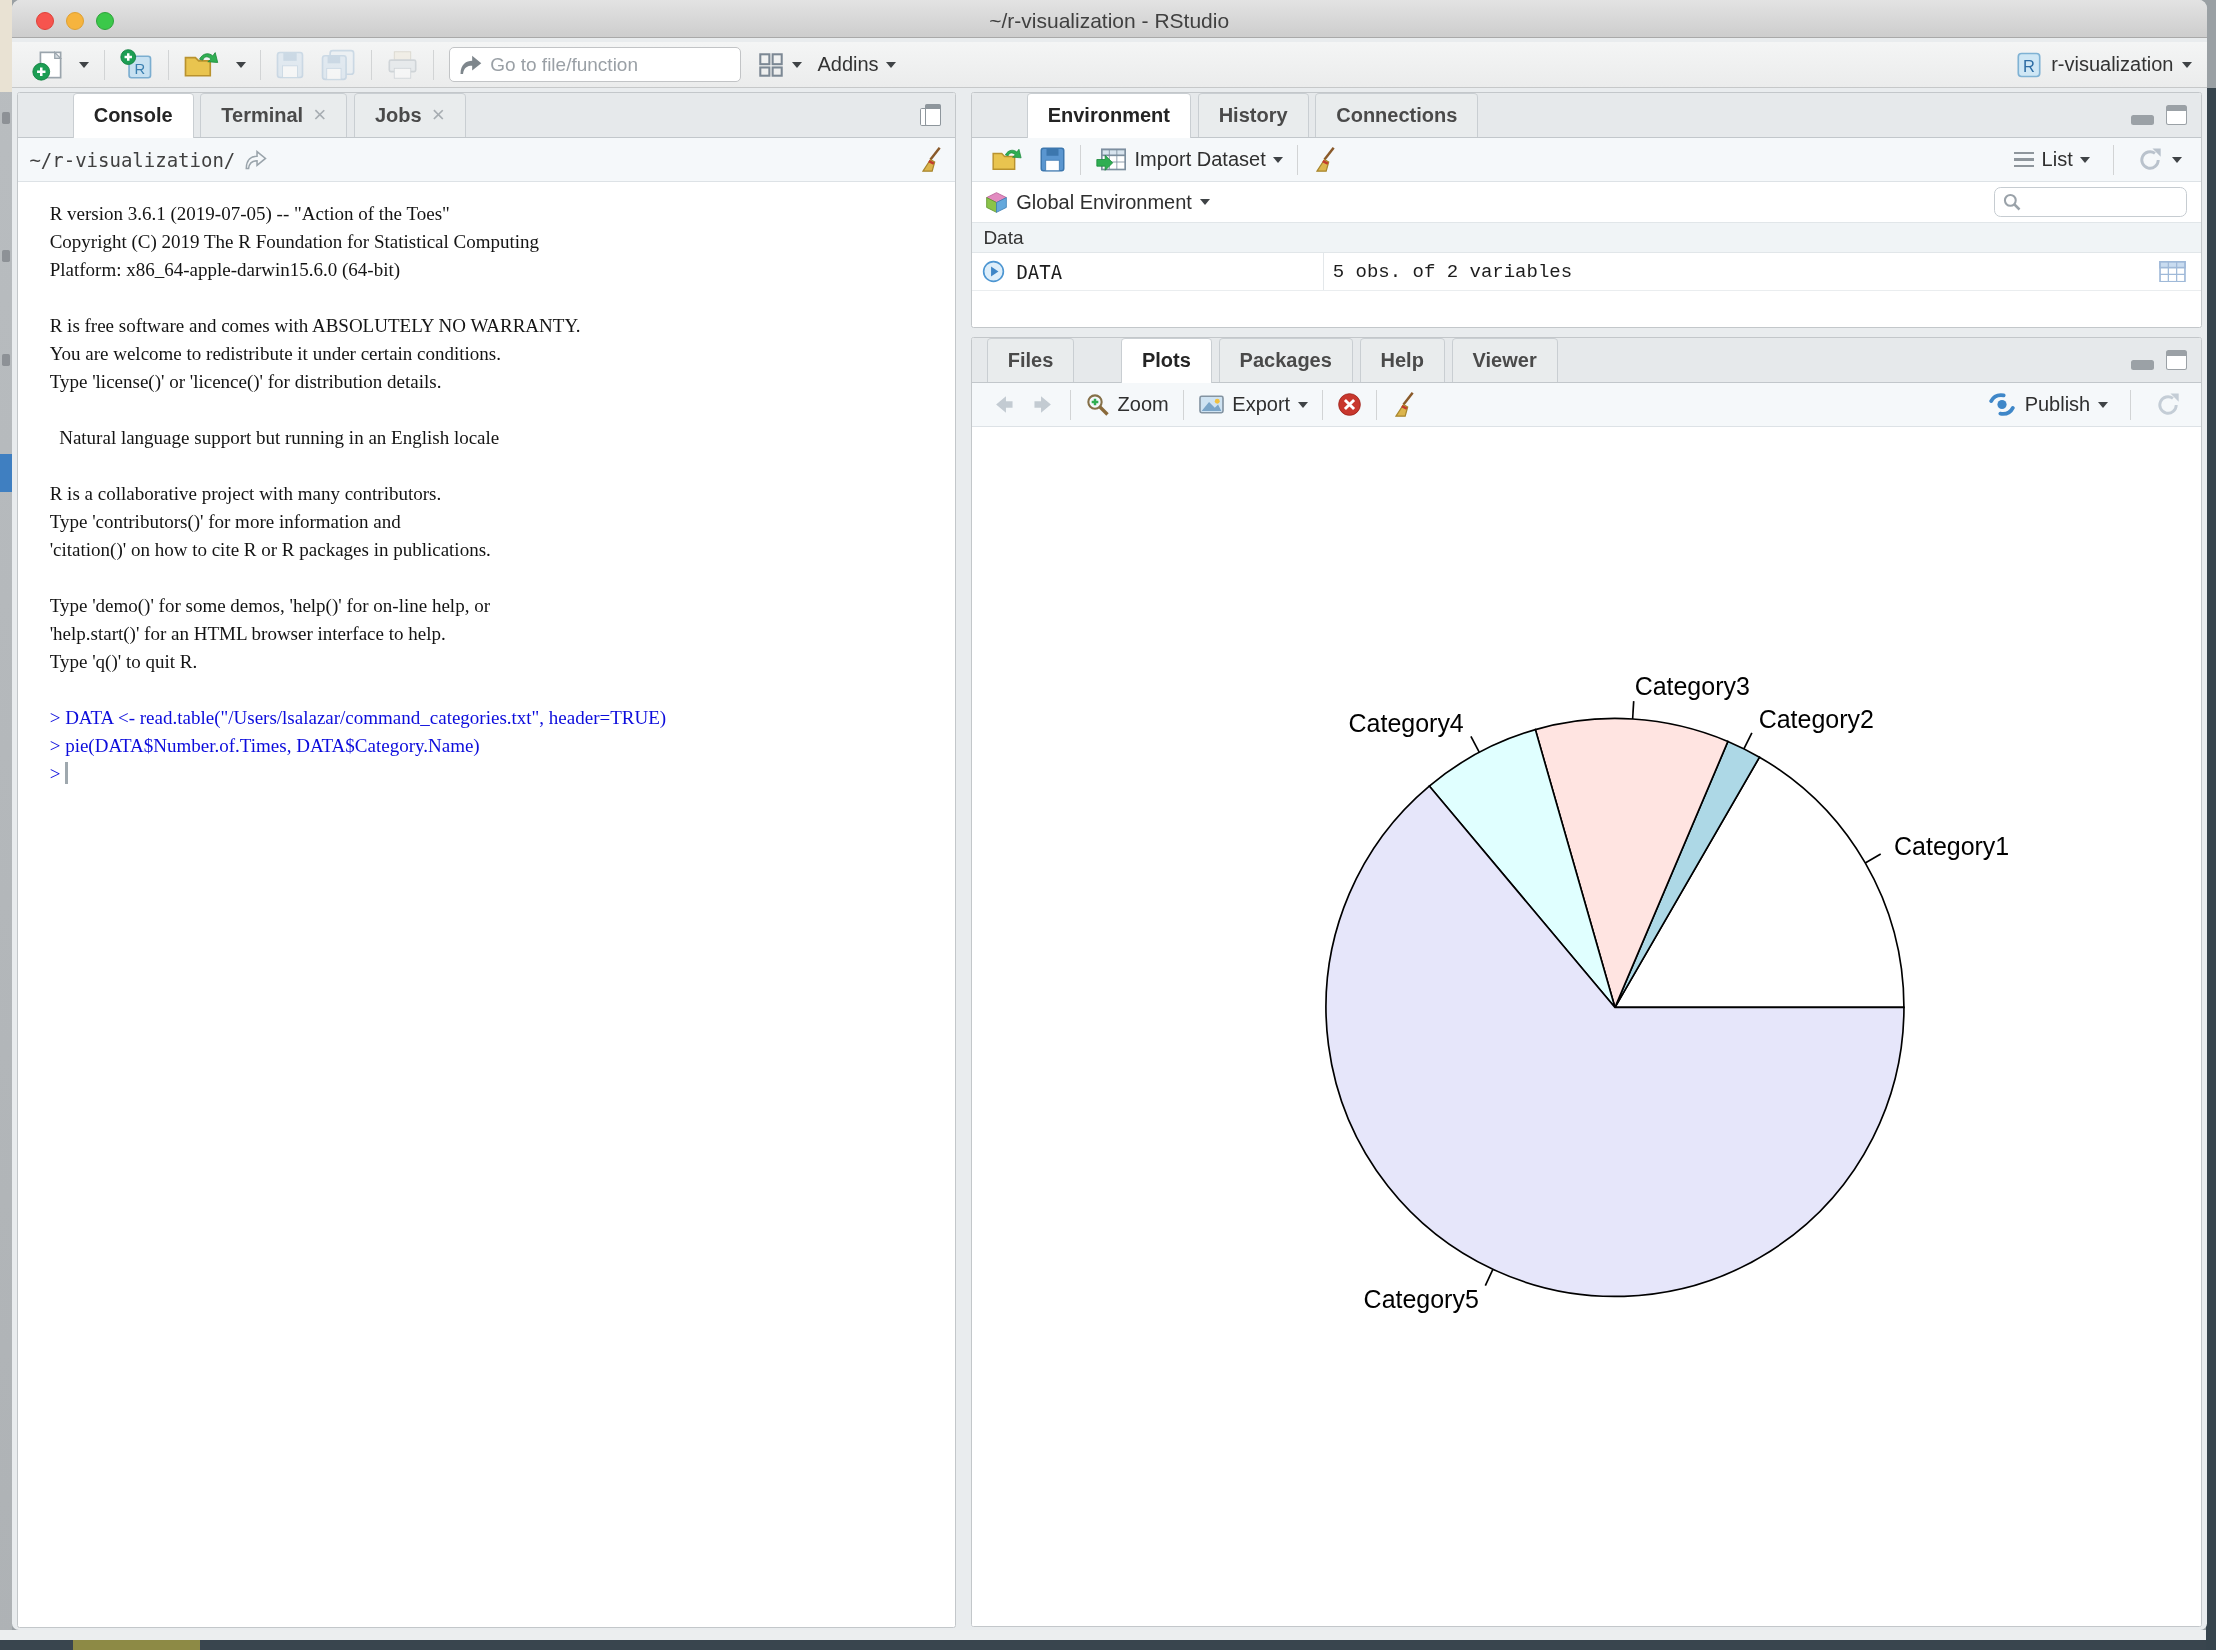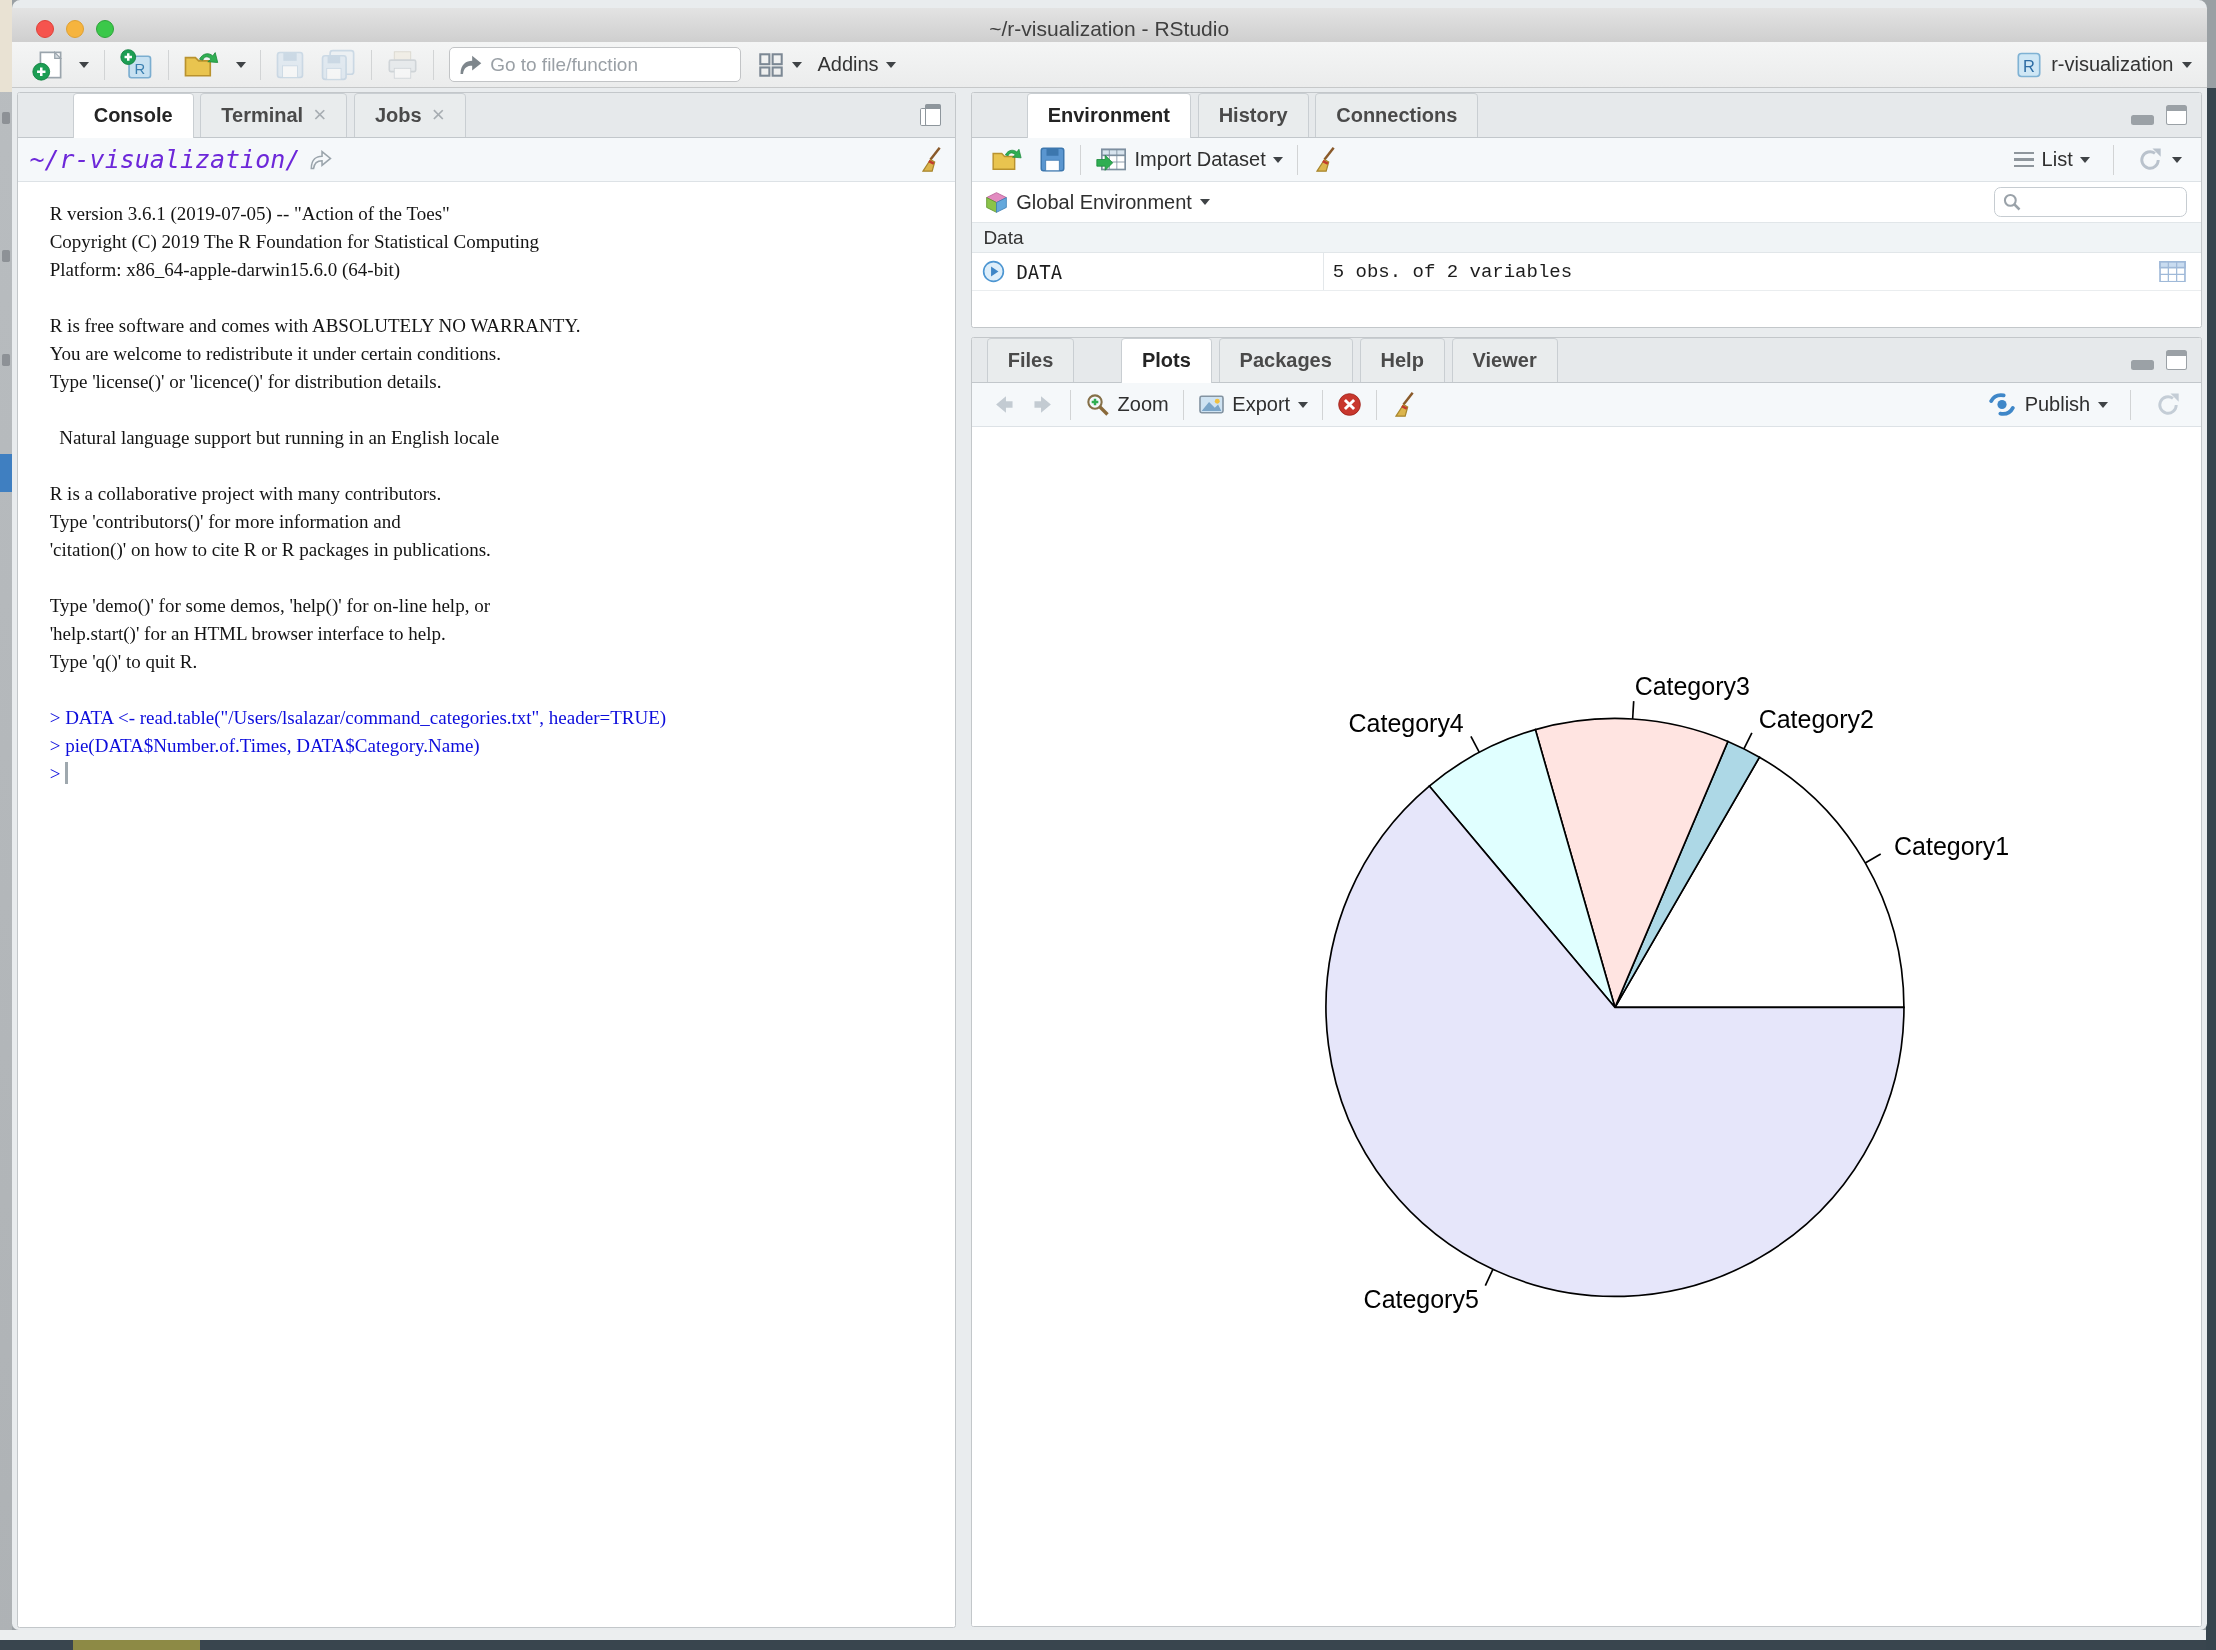--- a/index.html
+++ b/index.html
@@ -13,21 +13,21 @@
   .edge-left .mark { position:absolute; left:1.7px; width:8.3px; height:11.7px; background:#8d9196; border-radius:1.7px; }
   .edge-left .sel { position:absolute; left:0; top:454px; width:11.7px; height:38px; background:#3f7fc1; }
   .edge-bottom { position:absolute; left:0; top:1630px; width:2216px; height:20px; background:#eceeef; }
   .edge-bottom .dark { position:absolute; left:0; top:10px; width:2216px; height:10px; background:#39454e; }
   .edge-bottom .olive { position:absolute; left:73px; top:10px; width:127px; height:10px; background:#8d8a45; }
   .edge-right { position:absolute; left:2206px; top:88px; width:10px; height:1562px; background:#37444d; }
 
   
   .window { position:absolute; left:11.7px; top:0; width:2195px; height:1630px; background:#e9ecee; border-radius:8.3px 8.3px 6.7px 6.7px; overflow:hidden; }
 
-  .titlebar { position:absolute; left:0; top:8px; width:100%; height:38px; background:linear-gradient(#e3e3e3,#cdcdcd); border-bottom:0.8px solid #a9a9a9; }
+  .titlebar { position:absolute; left:0; top:0; width:100%; height:38px; background:linear-gradient(#e3e3e3,#cdcdcd); border-bottom:0.8px solid #a9a9a9; }
   .titlebar .title { position:absolute; left:0; right:0; top:0; height:42px; line-height:42px; text-align:center; font-size:21px; color:#404040; }
   .light { position:absolute; top:11.7px; width:18.3px; height:18.3px; border-radius:50%; }
   .light.red { left:24px; background:#f6544e; border:0.8px solid #df4138; }
   .light.yellow { left:54px; background:#f6b43e; border:0.8px solid #dfa032; }
   .light.green { left:84px; background:#3bc84a; border:0.8px solid #2da33a; }
 
   .main-toolbar { position:absolute; left:0; top:42px; width:100%; height:46px; background:linear-gradient(#f4f5f5,#ebecec); border-bottom:0.8px solid #c6c8c9; display:flex; align-items:center; padding-left:13.3px; }
   .tbtn { display:flex; align-items:center; gap:7.5px; padding:0 7.5px; height:37px; border-radius:3.3px; }
   .tbtn.disabled { opacity:.45; }
   .caret { width:0; height:0; border-left:5.8px solid transparent; border-right:5.8px solid transparent; border-top:7.5px solid #3f4346; display:inline-block; }
@@ -52,21 +52,21 @@
   .tab .x { font-weight:normal; font-size:22.5px; color:#a7adb2; margin-left:10px; line-height:16.7px; }
   .tabbar-icons { margin-left:auto; display:flex; align-items:center; gap:11.7px; padding-right:13.3px; }
 
   .subbar { height:44px; background:#f5f8fa; border-bottom:0.8px solid #dde2e6; display:flex; align-items:center; padding:0 11.7px; }
   .subbar .right { margin-left:auto; display:flex; align-items:center; gap:8.3px; }
 
   .console-body { padding:18.3px 13.3px 0 32px; font-family:Liberation Serif, serif; font-size:19px; line-height:28px; color:#141414; white-space:pre; }
   .cline.input { color:#0c0cdc; }
   .cline.promptline { color:#0c0cdc; }
   .cursor { display:inline-block; width:2.5px; height:21.6px; background:#9fa8ae; vertical-align:-3.3px; }
-  .wd-text { font-family:"DejaVu Sans Mono", monospace; font-size:25px; color:#6d28d9; margin-right:8.3px;font-style:italic; }
+  .wd-text { font-family:"DejaVu Sans Mono", monospace; font-size:19px; color:#404040; margin-right:8.3px; }
 
   
   .scope-row { height:40px; display:flex; align-items:center; padding:0 13.3px; background:#fff; }
   .scope-row .label { font-size:20px; color:#2f2f2f; margin:0 8.3px 0 8.3px; }
   .search-box { margin-left:auto; width:193px; height:30px; border:0.8px solid #c6ccd1; border-radius:6.7px; background:#fff; display:flex; align-items:center; padding:0 6.7px; gap:5px; }
   .search-box input { border:none; outline:none; width:150px; font-size:18.3px; background:transparent; }
   .section-row { height:31px; line-height:30px; background:#f0f4f6; border-top:0.8px solid #e1e6e9; border-bottom:0.8px solid #e1e6e9; font-size:19px; color:#333; padding-left:11.7px; }
   .obj-row { position:relative; height:38px; display:flex; align-items:center; border-bottom:0.8px solid #eaedef; background:#fff; }
   .obj-row .divider { position:absolute; left:351px; top:0; width:0.8px; height:100%; background:#e3e7ea; }
   .obj-name { font-family:"DejaVu Sans Mono",monospace; font-size:19px; color:#1d1d1d; margin-left:11.7px; }

